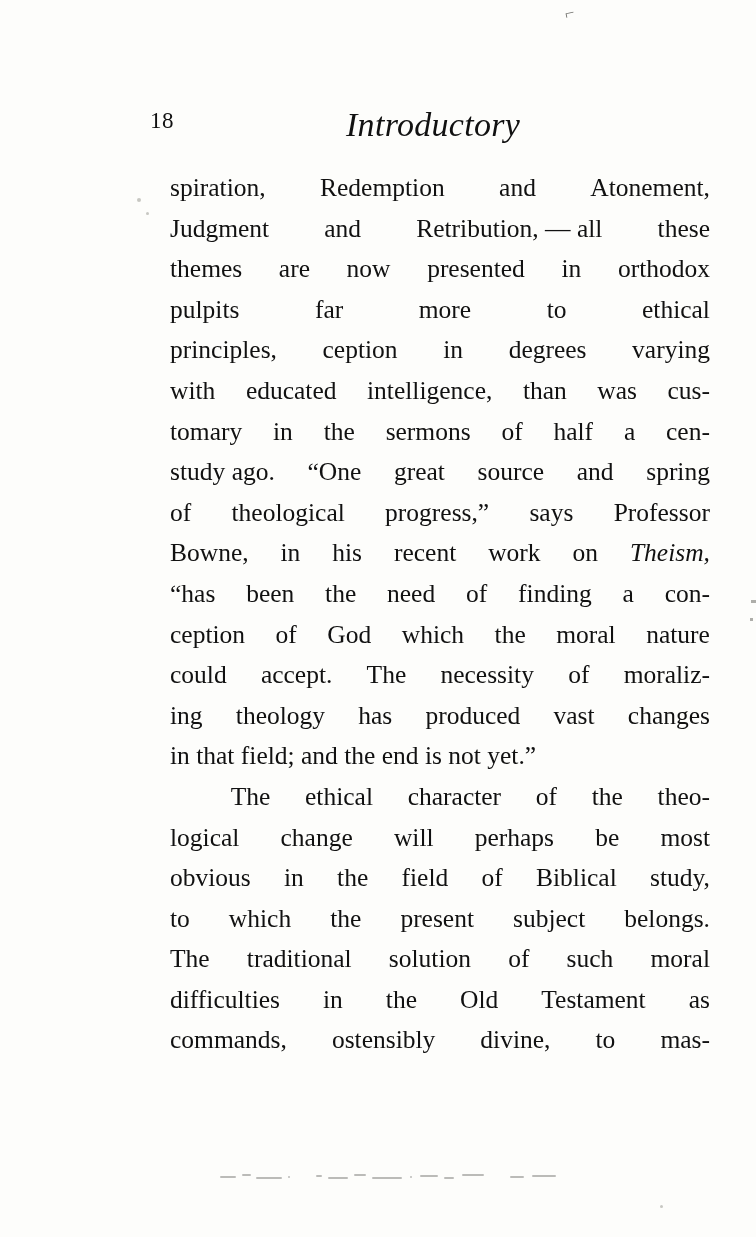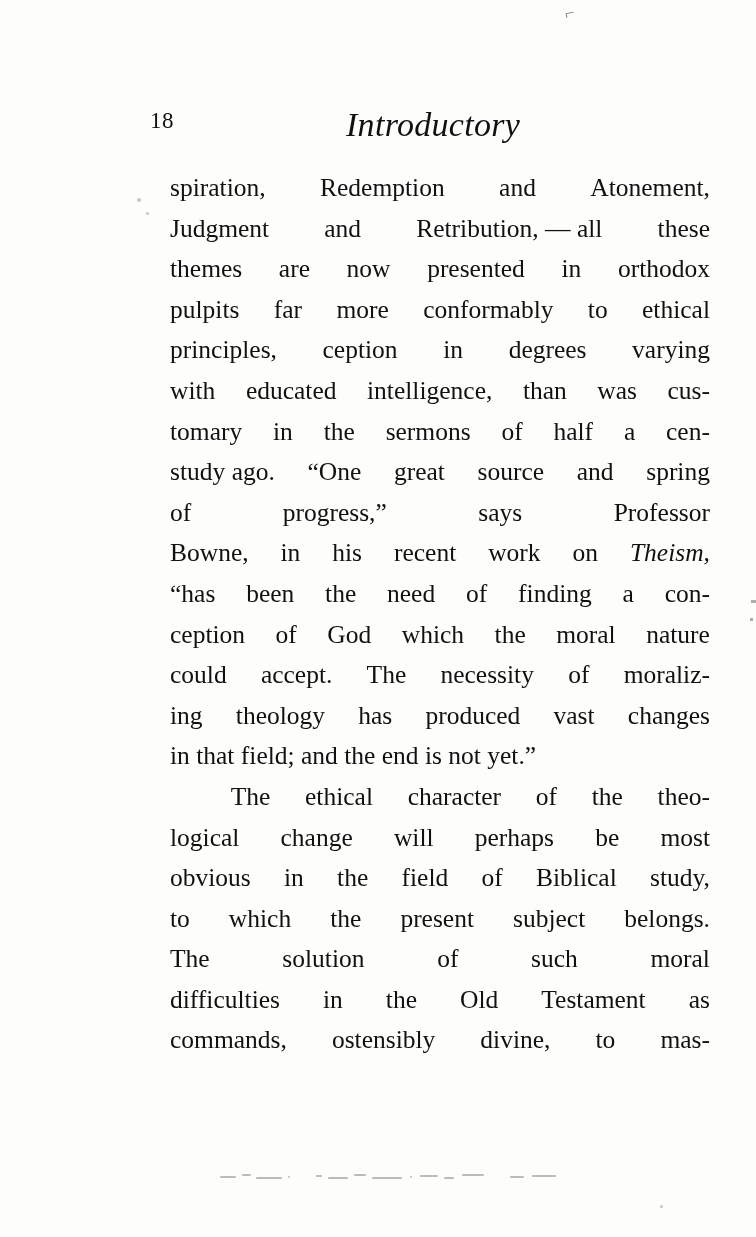--- a/index.html
+++ b/index.html
@@ -162,21 +162,20 @@
           <span>are</span>
           <span>now</span>
           <span>presented</span>
           <span>in</span>
           <span>orthodox</span>
         </div>
         <div class="line just">
           <span>pulpits</span>
           <span>far</span>
           <span>more</span>
-          <span>conformably</span>
           <span>to</span>
           <span>ethical</span>
         </div>
         <div class="line just">
           <span>principles,</span>
           <span>ception</span>
           <span>in</span>
           <span>degrees</span>
           <span>varying</span>
         </div>
@@ -201,20 +200,21 @@
         <div class="line just">
           <span>study ago.</span>
           <span>“One</span>
           <span>great</span>
           <span>source</span>
           <span>and</span>
           <span>spring</span>
         </div>
         <div class="line just">
           <span>of</span>
+          <span>theological</span>
           <span>progress,”</span>
           <span>says</span>
           <span>Professor</span>
         </div>
         <div class="line just">
           <span>Bowne,</span>
           <span>in</span>
           <span>his</span>
           <span>recent</span>
           <span>work</span>
@@ -288,20 +288,21 @@
         <div class="line just">
           <span>to</span>
           <span>which</span>
           <span>the</span>
           <span>present</span>
           <span>subject</span>
           <span>belongs.</span>
         </div>
         <div class="line just">
           <span>The</span>
+          <span>traditional</span>
           <span>solution</span>
           <span>of</span>
           <span>such</span>
           <span>moral</span>
         </div>
         <div class="line just">
           <span>difficulties</span>
           <span>in</span>
           <span>the</span>
           <span>Old</span>

